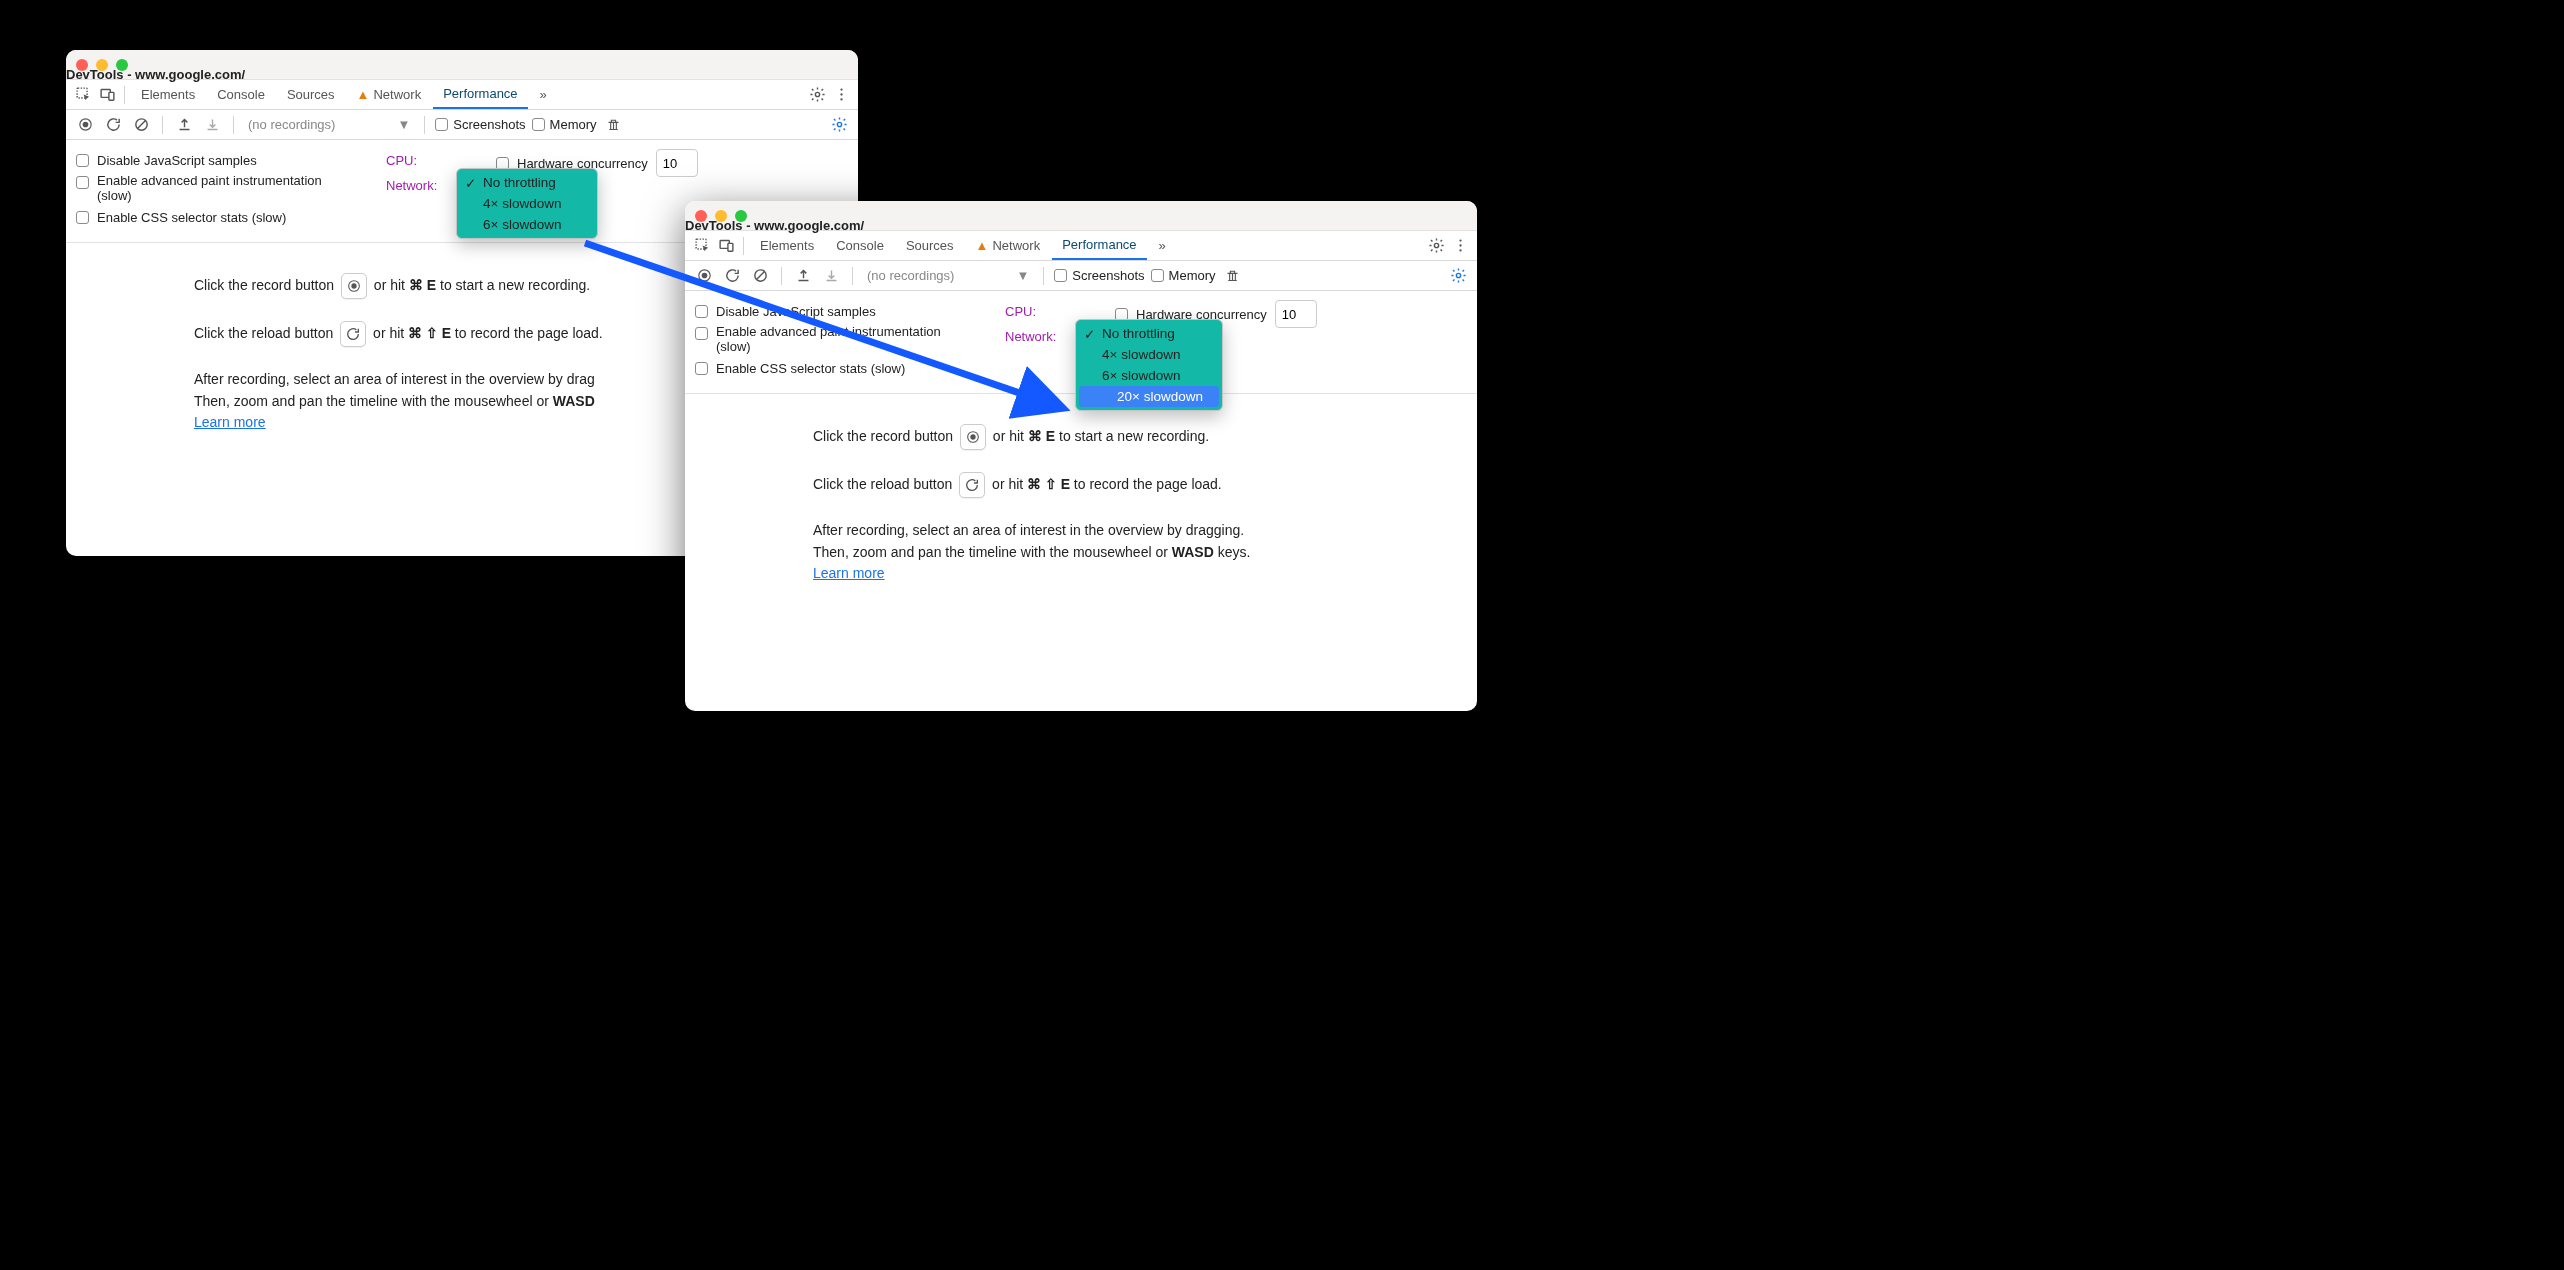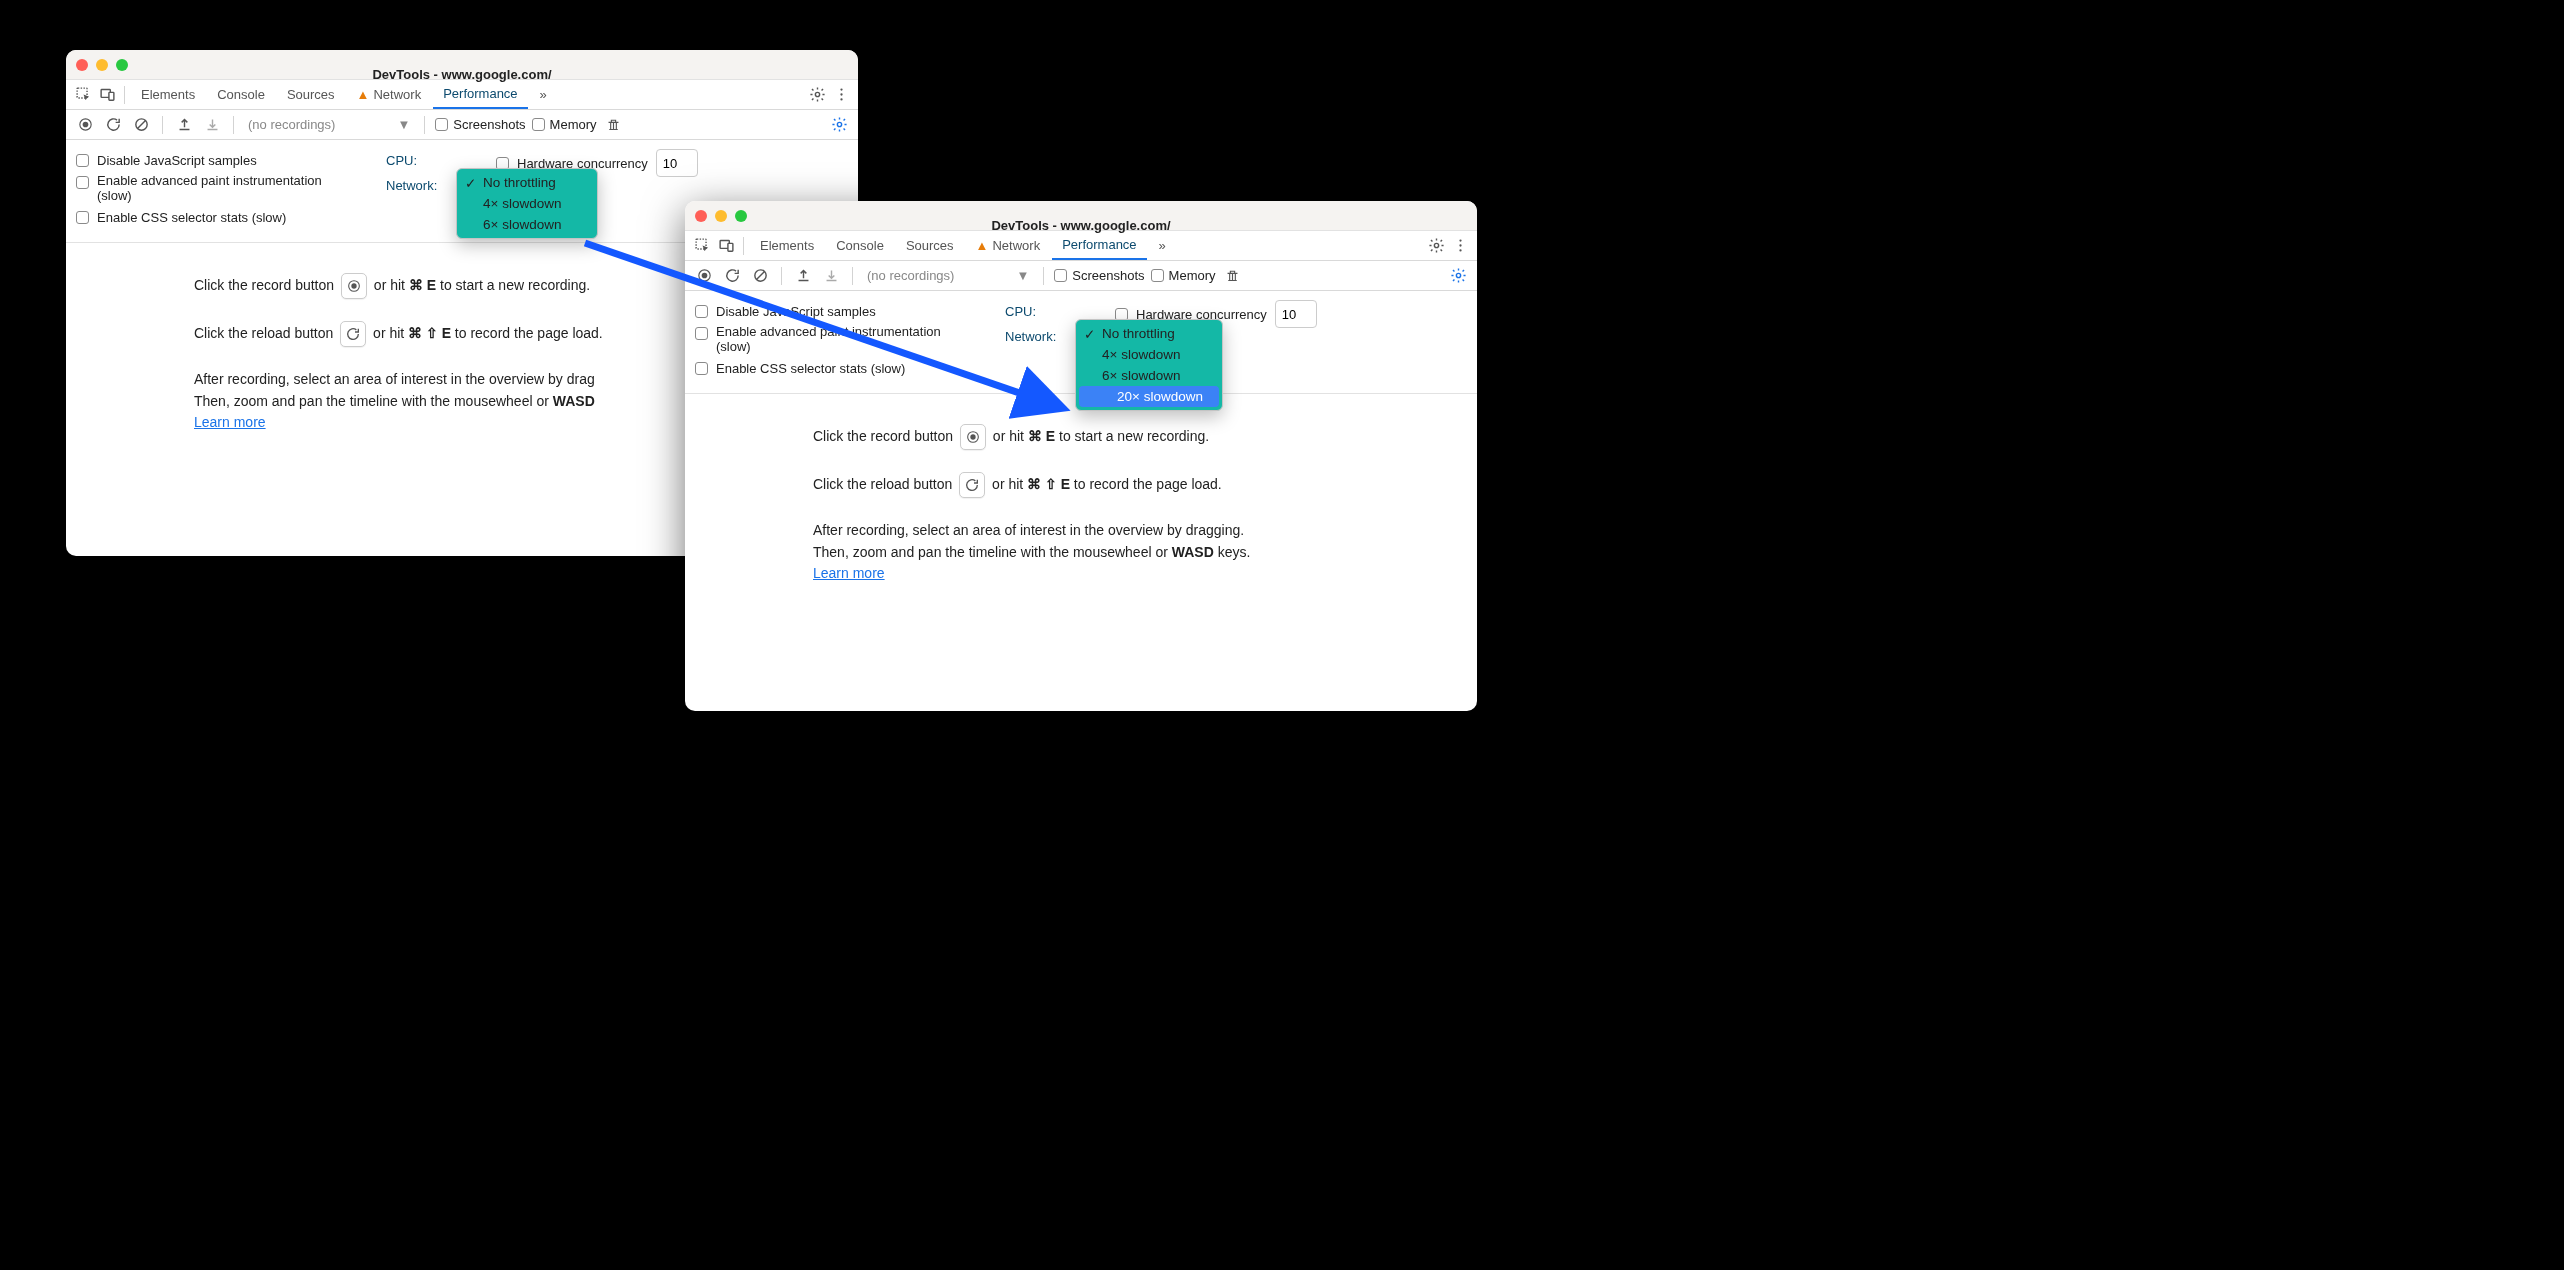--- a/index.html
+++ b/index.html
@@ -30,21 +30,21 @@
     padding: 0 10px;
     border-bottom: 1px solid #e2e2e2;
     position: relative;
   }
   .traffic { display: flex; gap: 8px; }
   .dot { width: 12px; height: 12px; border-radius: 50%; }
   .dot.red    { background: #ff5f57; }
   .dot.yellow { background: #febc2e; }
   .dot.green  { background: #28c840; }
   .title {
-    position: absolute; left: 0; right: 0; text-align: center;
+    position: absolute; left: 0; right: 0; text-align: left;
     font-weight: 600; font-size: 13px;
     pointer-events: none;
     margin-top: 20px;
   }
 
   .tabbar {
     height: 30px;
     display: flex;
     align-items: center;
     padding: 0 6px;
@@ -91,21 +91,21 @@
   }
 
   .settings-area {
     padding: 6px 10px 10px;
     border-bottom: 1px solid #e2e2e2;
     font-size: 13px;
   }
   .row { display: flex; align-items: center; margin: 3px 0; gap: 8px; min-height: 22px; }
   .row .lbl { flex: 1; }
   .row-label-w { max-width: 260px; line-height: 1.15; }
-  .field-label { color: #0c4a6e; }
+  .field-label { color: #a21caf; }
   .numinput {
     width: 42px; height: 28px;
     border: 1px solid #ccc; border-radius: 4px;
     padding: 0 6px; font-size: 13px; background: #fff;
   }
 
   .content {
     padding: 30px 100px 20px;
     font-size: 14px;
     line-height: 1.55;

